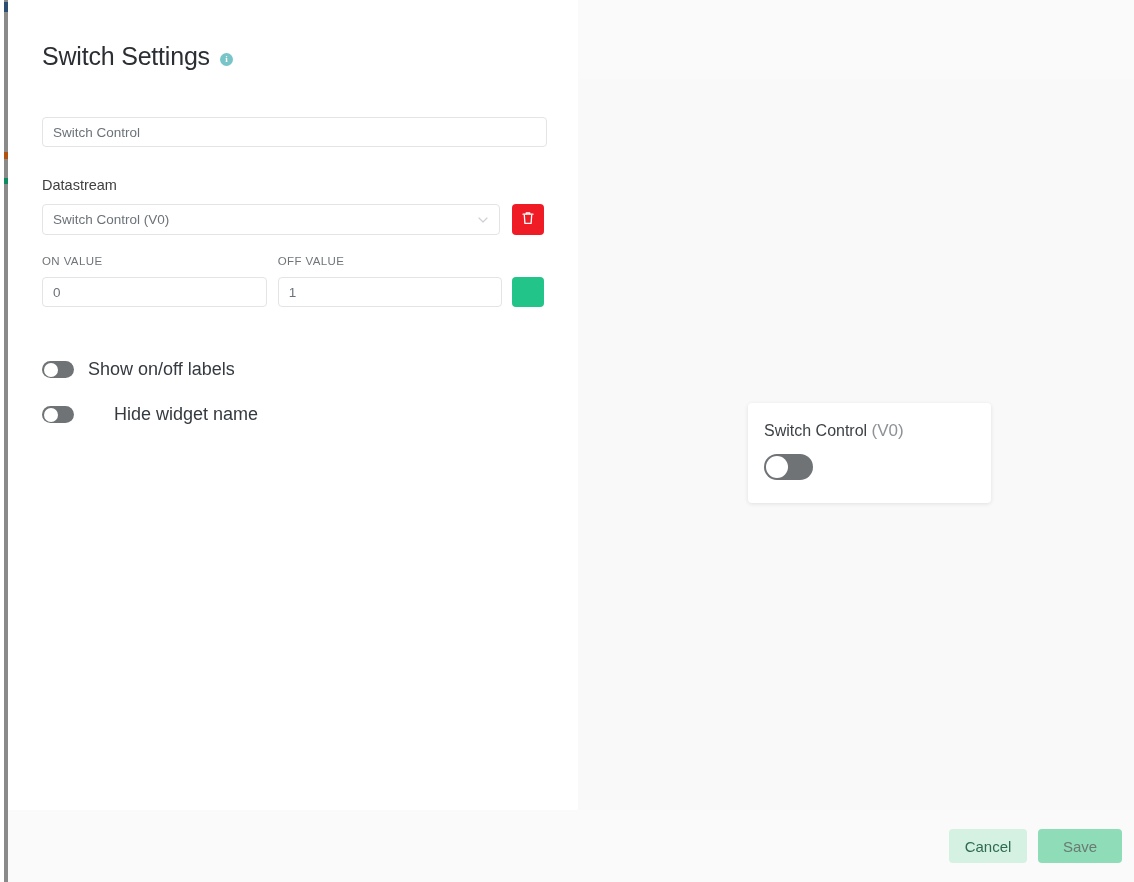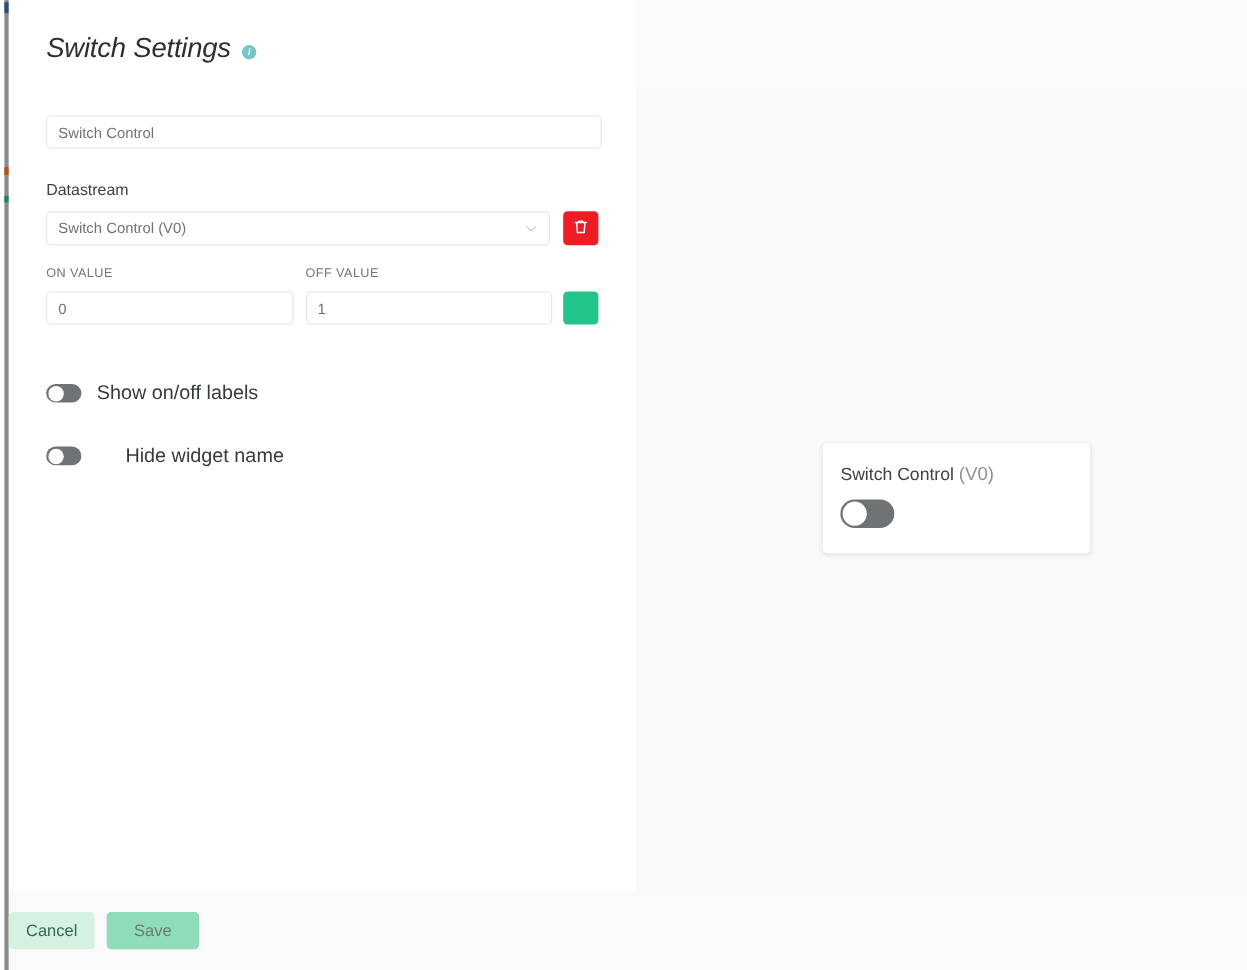--- a/index.html
+++ b/index.html
@@ -50,22 +50,21 @@
     width: 570px;
     height: 810px;
     background: #ffffff;
     padding: 0 34px;
   }
 
   .page-title-row {
     display: flex;
     align-items: center;
     gap: 10px;
-    padding-top: 30px;
-    font-style: italic;
+    padding-top: 42px;
   }
   .page-title {
     font-size: 25px;
     color: #2b2f33;
     font-weight: 400;
     letter-spacing: -0.2px;
   }
   .info-icon {
     width: 13px; height: 13px;
     border-radius: 50%;
@@ -171,21 +170,21 @@
     border: none;
     cursor: pointer;
   }
 
   .toggle-row {
     display: flex;
     align-items: center;
     gap: 14px;
   }
   .toggle-row.first { margin-top: 52px; }
-  .toggle-row.second { margin-top: 36px; gap: 40px; }
+  .toggle-row.second { margin-top: 24px; gap: 40px; }
 
   .toggle {
     width: 32px;
     height: 17px;
     border-radius: 9px;
     background: #6f7376;
     position: relative;
     cursor: pointer;
     flex: 0 0 auto;
   }
@@ -250,20 +249,21 @@
   
   .footer {
     position: absolute;
     left: 8px;
     top: 810px;
     width: 1126px;
     height: 72px;
     background: #fafafa;
     display: flex;
     align-items: center;
+    justify-content: flex-end;
     padding-right: 12px;
     gap: 11px;
   }
   .btn {
     border: none;
     border-radius: 4px;
     font-family: "Liberation Sans", sans-serif;
     font-size: 15px;
     cursor: pointer;
     height: 34px;

